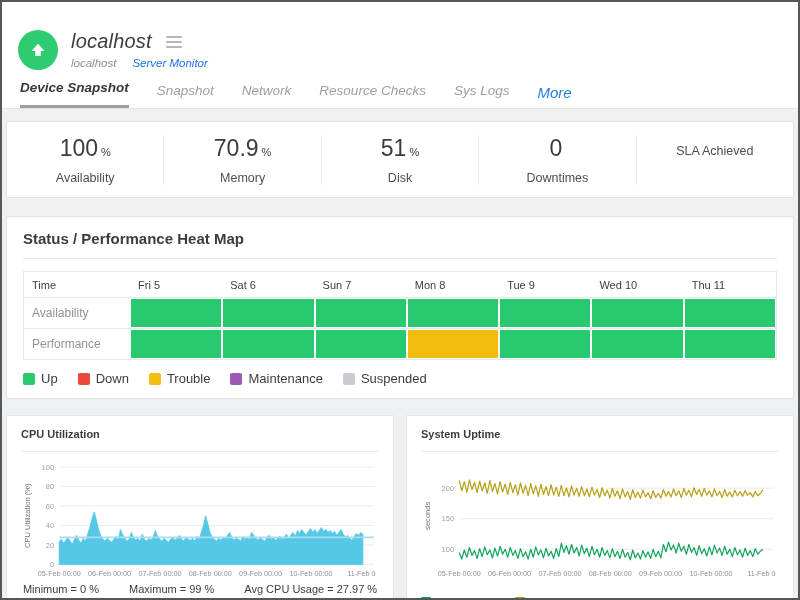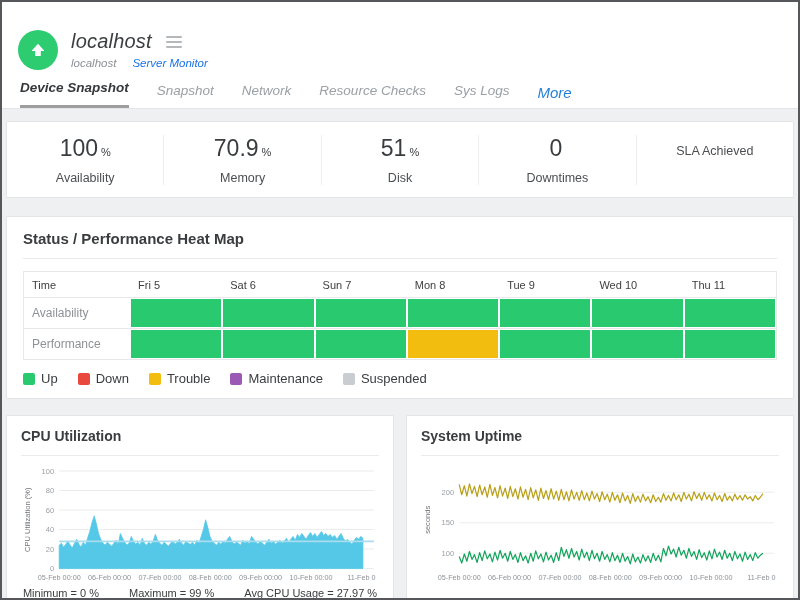--- a/index.html
+++ b/index.html
@@ -43,21 +43,21 @@
   .hm-head .hm-hcell{font-size:11px;color:#404040;display:flex;align-items:center;padding-left:8px;}
   .hm-datarow{height:30px;border-top:1px solid #e6e8ea;}
   .hm-label{font-size:12px;color:#8d9297;display:flex;align-items:center;padding-left:8px;}
   .hm-cell{margin:1px;cursor:pointer;}
   .hm-legend{display:flex;gap:20px;margin-top:11px;align-items:center;}
   .legend-item{display:flex;align-items:center;font-size:13px;color:#3a3d3f;}
   .legend-item .sq{width:12px;height:12px;border-radius:2px;margin-right:6px;}
   
   .charts-row{display:flex;gap:12px;margin-top:16px;}
   .chart-card{flex:1;padding:12px 14px;}
-  .chart-card h2{font-size:14px;}
+  .chart-card h2{font-size:11px;}
   svg.chart{width:100%;height:auto;display:block;margin-top:8px;
     font-family:"Liberation Sans",sans-serif;}
   .cpu-footer{display:flex;justify-content:center;gap:30px;font-size:11px;
     color:#3a3d3f;margin-top:2px;}
   .chart-legend{display:flex;gap:18px;margin-top:14px;
     font-size:10.5px;color:#55595c;align-items:center;}
   .chart-legend .sq{width:10px;height:10px;margin-right:5px;border-radius:1px;}
 </style>
 </head>
 <body>

